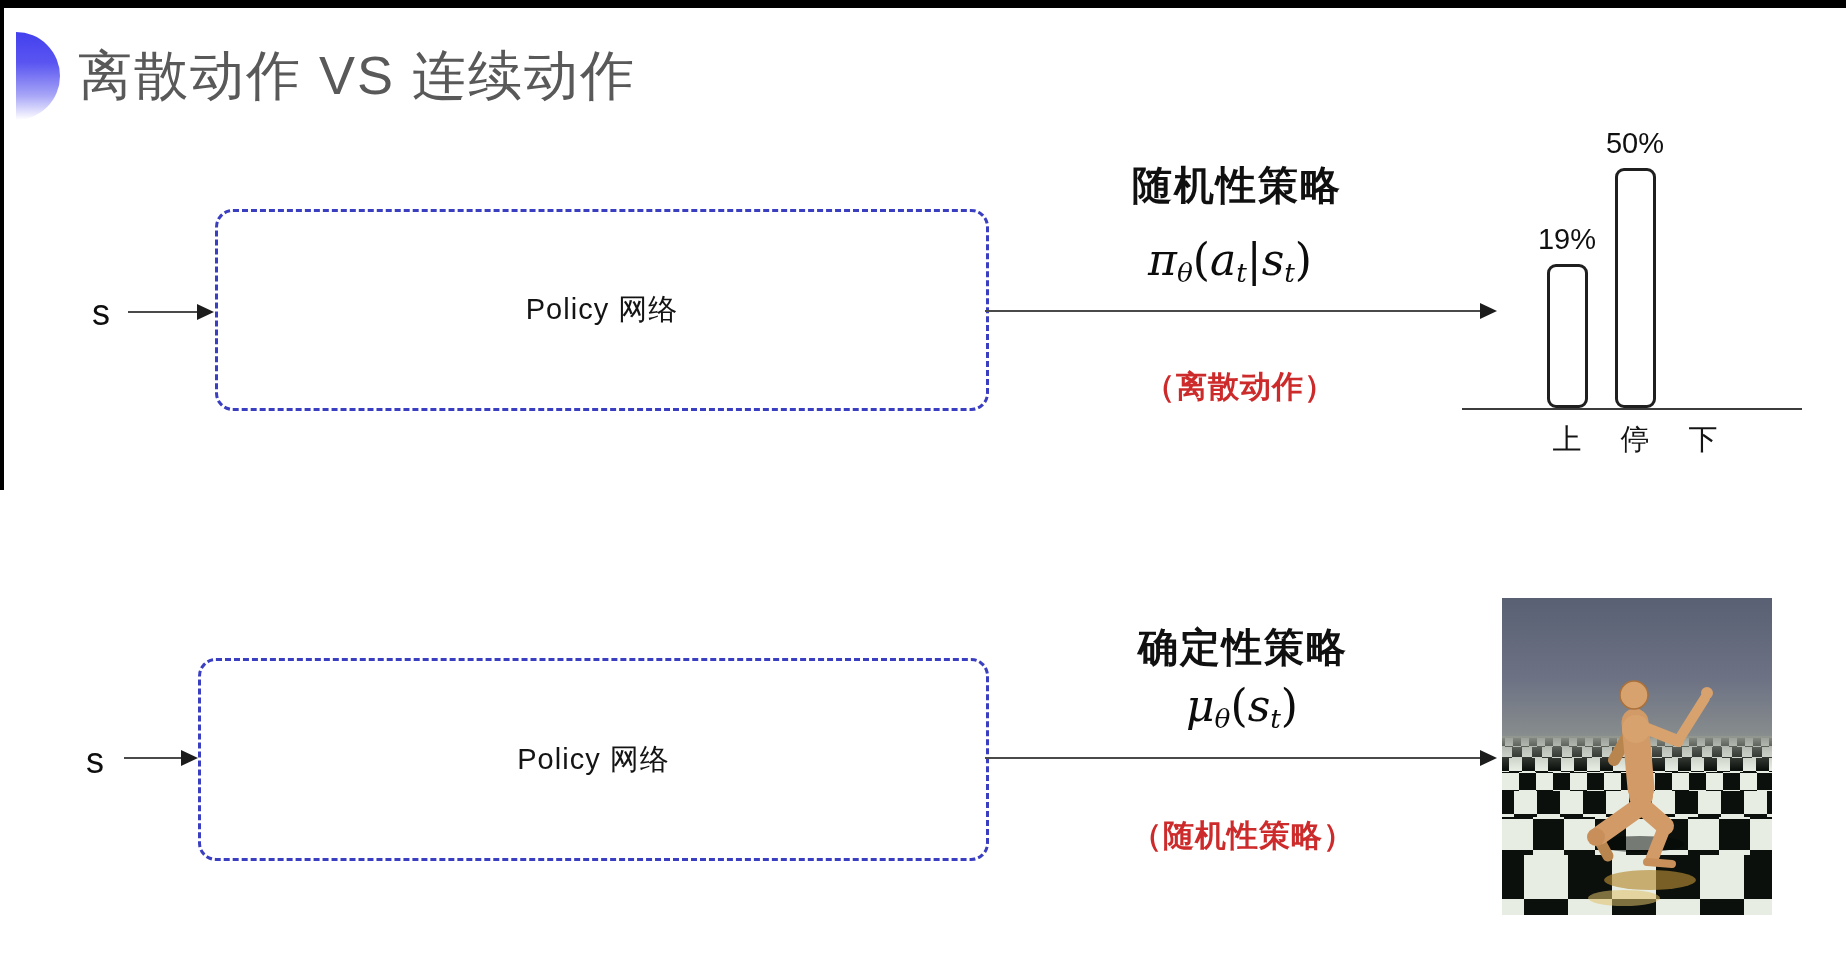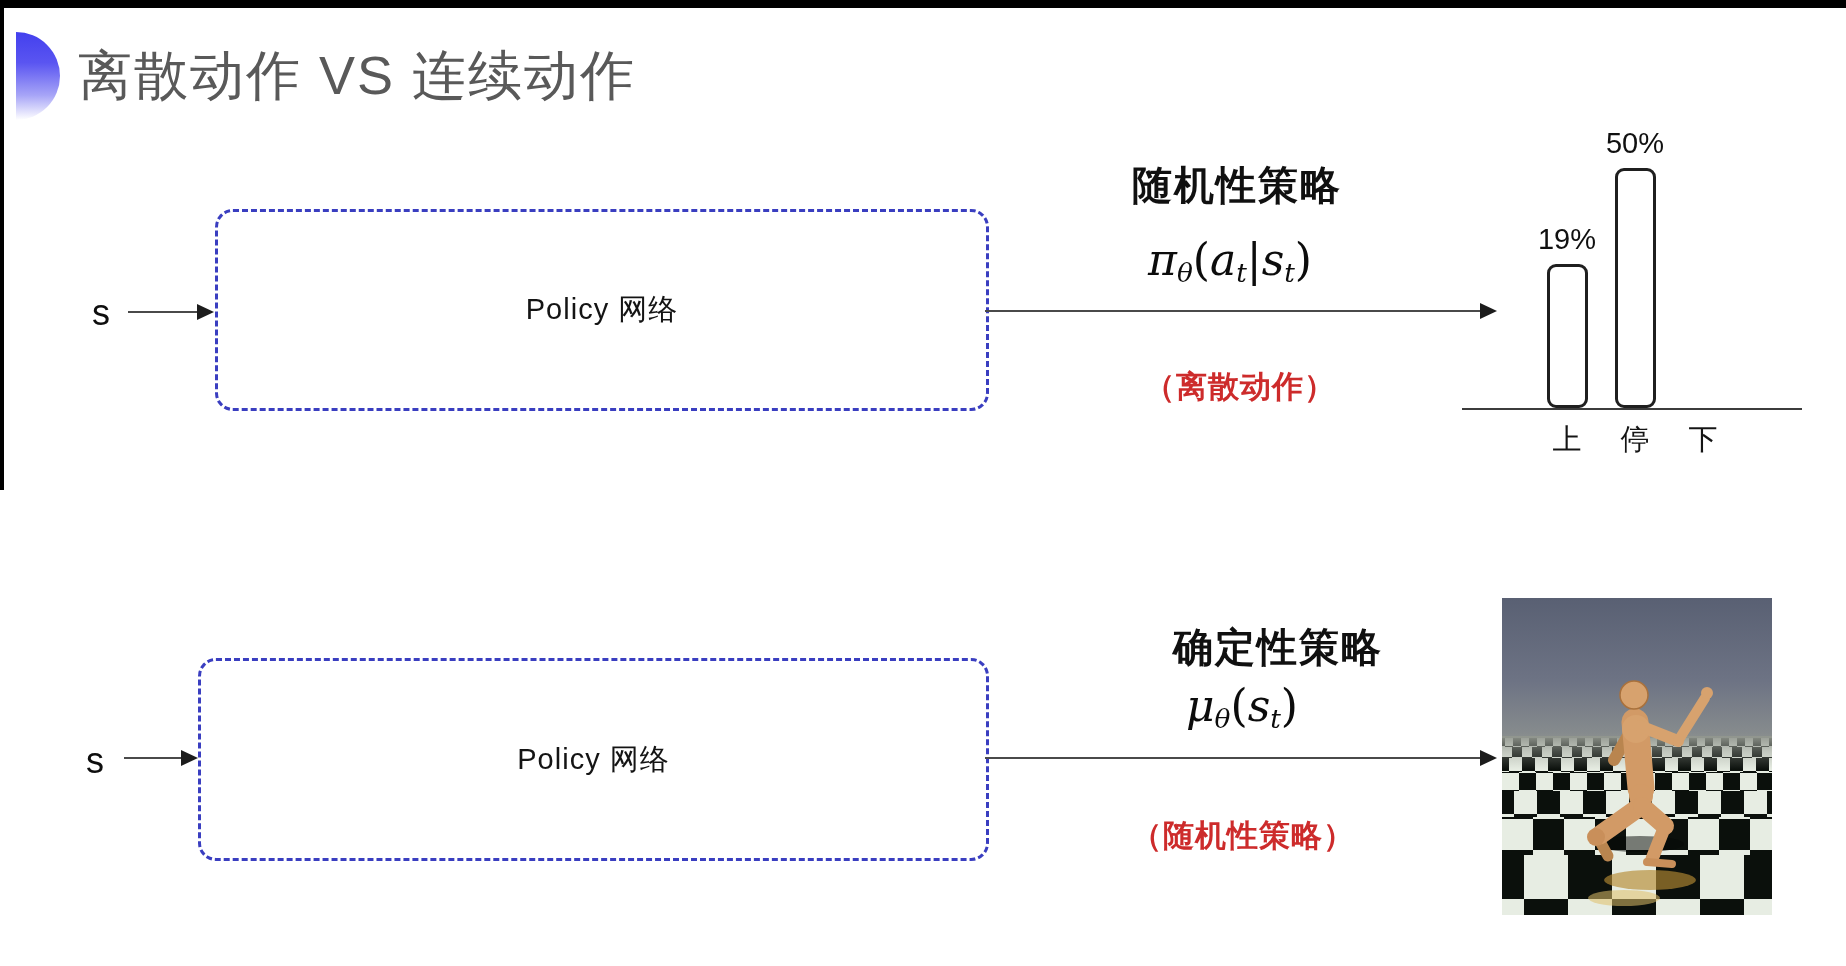--- a/index.html
+++ b/index.html
@@ -100,21 +100,21 @@
 
 <div class="abs s-label" style="left:86px;top:740px;">s</div>
 <div class="arrow" style="left:124px;top:757px;width:58px;"></div>
 
 <div class="policy-box" style="left: 198px; top: 658px; width: 785px; height: 197px; border-color: rgb(58, 62, 192);">
   <span class="box-label">Policy 网络</span>
 </div>
 
 <div class="arrow" style="left:985px;top:757px;width:496px;"></div>
 
-<div class="policy-name" style="left:1118px;top:620px;">确定性策略</div>
+<div class="policy-name" style="left:1083px;top:620px;">确定性策略</div>
 <div class="formula" style="left:1082px;top:680px;"><span class="it">μ</span><span class="sub it">θ</span><span>(</span><span class="it">s</span><span class="sub it">t</span><span>)</span></div>
 <div class="action-note" style="left: 1083px; top: 815px; color: rgb(205, 43, 43);">（随机性策略）</div>
 
 <div class="abs" id="robot-scene">
   <div id="robot-sky"></div>
 
   <div class="floor-row" style="top:140px;height:9px;background-size:16px 16px;background-position:3px 0;"></div>
   <div class="floor-row" style="top:149px;height:11px;background-size:20px 20px;background-position:0 0;"></div>
   <div class="floor-row" style="top:160px;height:14px;background-size:26px 26px;background-position:7px 0;"></div>
   <div class="floor-row" style="top:174px;height:19px;background-size:34px 34px;background-position:0 1px;"></div>

